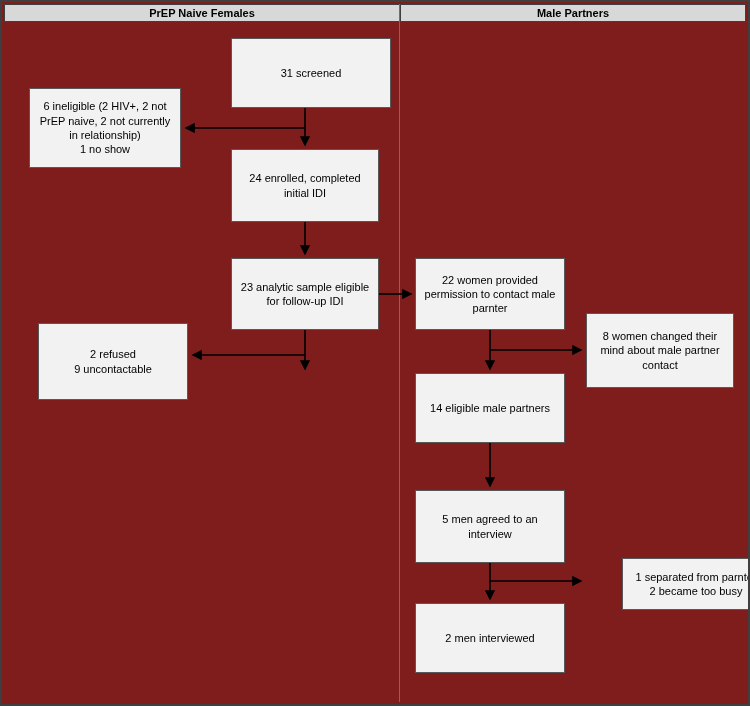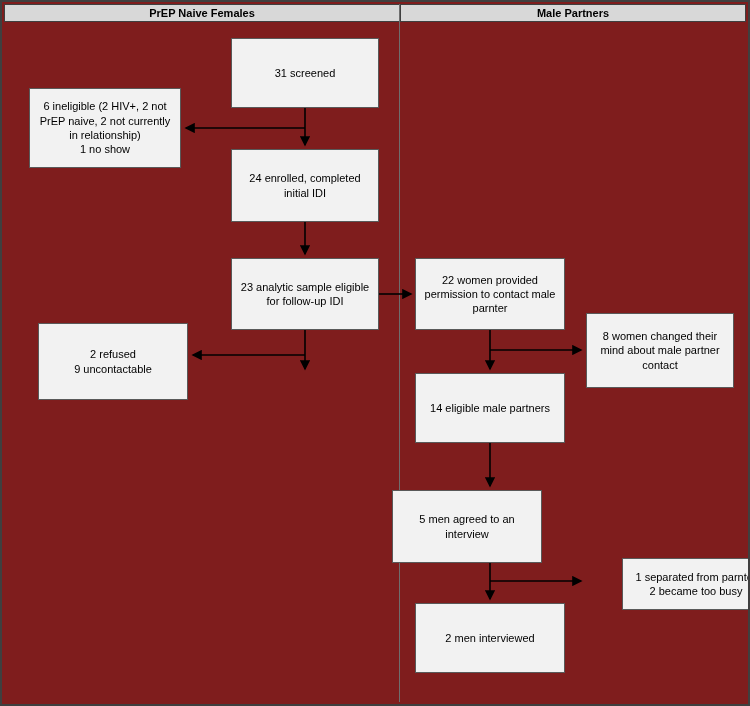--- a/index.html
+++ b/index.html
@@ -40,30 +40,30 @@
     box-sizing:border-box;
     background:var(--box-fill);
     border:1px solid var(--box-border);
     display:flex;align-items:center;justify-content:center;
     text-align:center;
     font-size:11px;line-height:1.3;color:#000;
     padding:3px 5px;
     white-space:pre-line;
   }
   
-  .b-screened        {left:229px;top:36px; width:148px;height:70px;}
+  .b-screened        {left:229px;top:36px; width:160px;height:70px;}
   .b-ineligible      {left:27px; top:86px; width:152px;height:80px;}
   .b-enrolled        {left:229px;top:147px;width:148px;height:73px;}
   .b-analytic        {left:229px;top:256px;width:148px;height:72px;}
   .b-refused         {left:36px; top:321px;width:150px;height:77px;}
   .b-followup        {left:229px;top:371px;width:148px;height:70px;}
   .b-permission      {left:413px;top:256px;width:150px;height:72px;}
   .b-changed-mind    {left:584px;top:311px;width:148px;height:75px;}
   .b-eligible        {left:413px;top:371px;width:150px;height:70px;}
-  .b-agreed          {left:390px;top:488px;width:150px;height:73px;}
+  .b-agreed          {left:413px;top:488px;width:150px;height:73px;}
   .b-separated       {left:584px;top:556px;width:148px;height:52px;margin-left:36px;}
   .b-men-interviewed {left:413px;top:601px;width:150px;height:70px;}
   .arrows{
     position:absolute;left:0;top:0;width:746px;height:702px;
     pointer-events:none;
   }
   .arrows line{stroke:var(--arrow,#000);stroke-width:1.6;}
   .arrows .ah{fill:var(--arrow,#000);}
 </style>
 </head>

